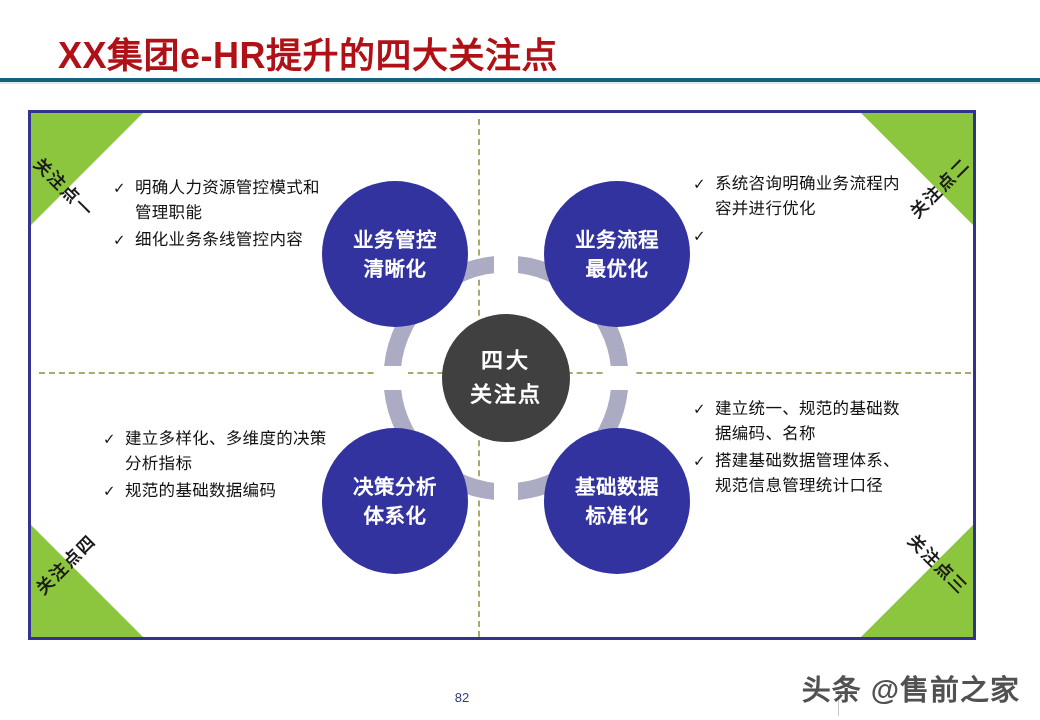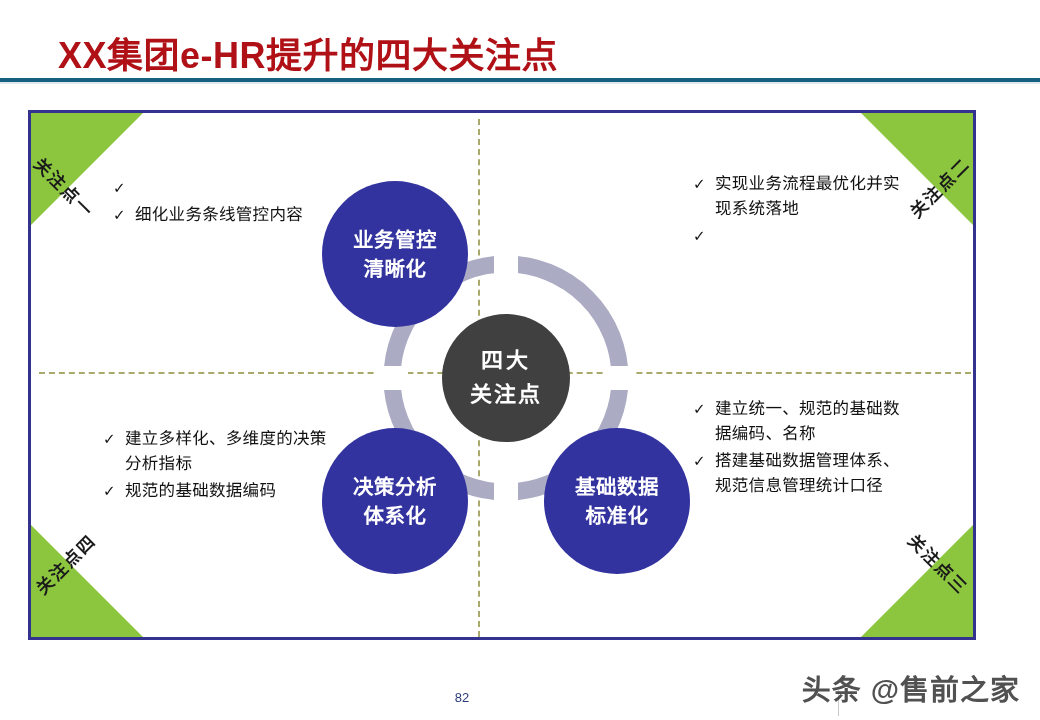--- a/index.html
+++ b/index.html
@@ -154,31 +154,32 @@
     <div class="corner-label cl-tr">关注点二</div>
     <div class="corner-label cl-br">关注点三</div>
     <div class="corner-label cl-bl">关注点四</div>
 
     <div class="dashline-h"></div>
     <div class="dashline-v"></div>
 
     <div class="txtblock tb-tl">
       <div class="bullet">
         <span class="chk">✓</span>
+        <span class="btext">明确人力资源管控模式和管理职能</span>
       </div>
       <div class="bullet">
         <span class="chk">✓</span>
         <span class="btext">细化业务条线管控内容</span>
       </div>
     </div>
 
     <div class="txtblock tb-tr">
       <div class="bullet">
         <span class="chk">✓</span>
-        <span class="btext">实现业务流程最优化并实现系统落地</span>
+        <span class="btext">系统咨询明确业务流程内容并进行优化</span>
       </div>
       <div class="bullet">
         <span class="chk">✓</span>
       </div>
     </div>
 
     <div class="txtblock tb-bl">
       <div class="bullet">
         <span class="chk">✓</span>
         <span class="btext">建立多样化、多维度的决策分析指标</span>
@@ -214,20 +215,24 @@
           <rect x="248" y="138" width="32" height="24"></rect>
           <rect x="138" y="248" width="24" height="32"></rect>
           <rect x="20" y="138" width="32" height="24"></rect>
         </g>
       </svg>
 
       <div class="circ circ-outer c-tl">
         <span>业务管控</span>
         <span>清晰化</span>
       </div>
+      <div class="circ circ-outer c-tr">
+        <span>业务流程</span>
+        <span>最优化</span>
+      </div>
       <div class="circ circ-outer c-bl">
         <span>决策分析</span>
         <span>体系化</span>
       </div>
       <div class="circ circ-outer c-br">
         <span>基础数据</span>
         <span>标准化</span>
       </div>
 
       <div class="circ circ-center">

